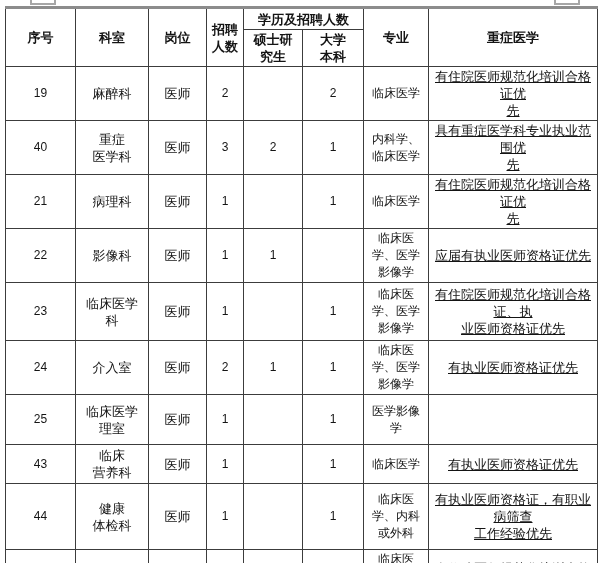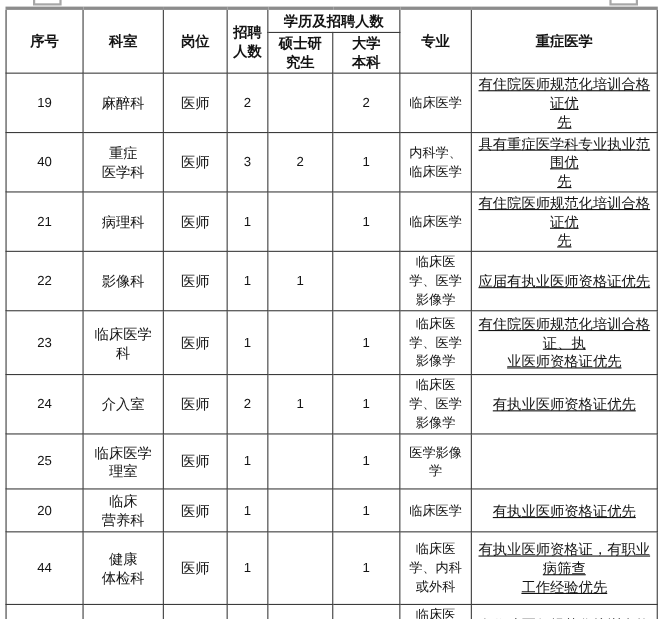--- a/index.html
+++ b/index.html
@@ -198,21 +198,21 @@
       <td class="c-post">医师</td>
       <td class="c-count">1</td>
       <td class="c-master"></td>
       <td class="c-bachelor">1</td>
       <td class="c-major">医学影像
 学</td>
       <td class="c-req"></td>
     </tr>
 
     <tr>
-      <td class="c-no">20</td>
+      <td class="c-no">43</td>
       <td class="c-dept">临床
 营养科</td>
       <td class="c-post">医师</td>
       <td class="c-count">1</td>
       <td class="c-master"></td>
       <td class="c-bachelor">1</td>
       <td class="c-major">临床医学</td>
       <td class="c-req">有执业医师资格证优先</td>
     </tr>
 

